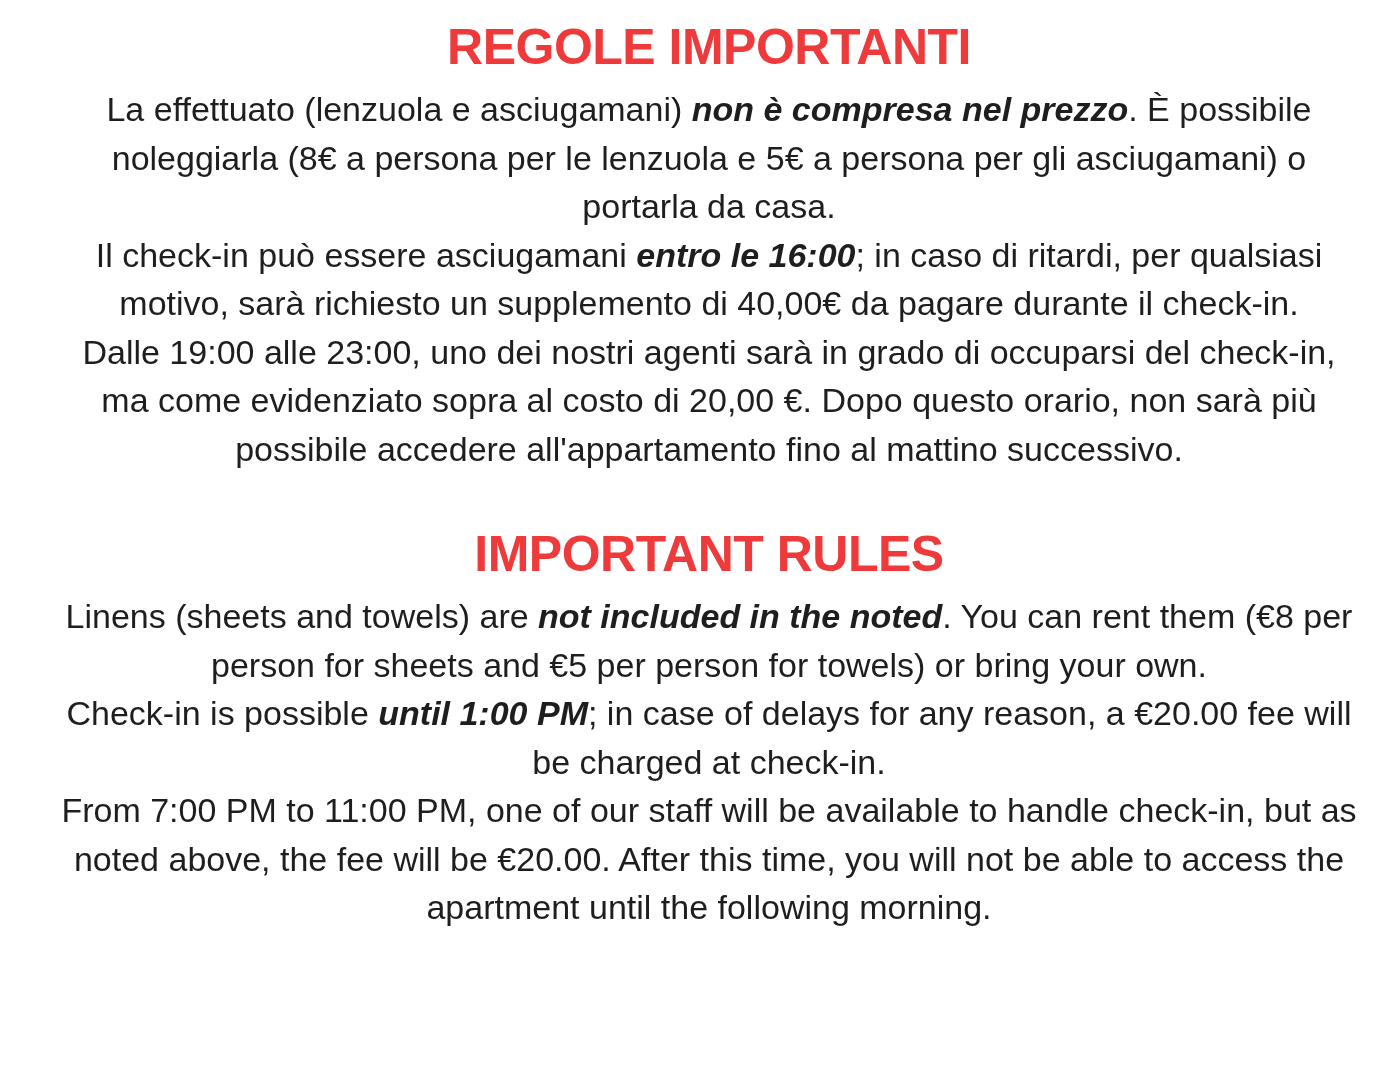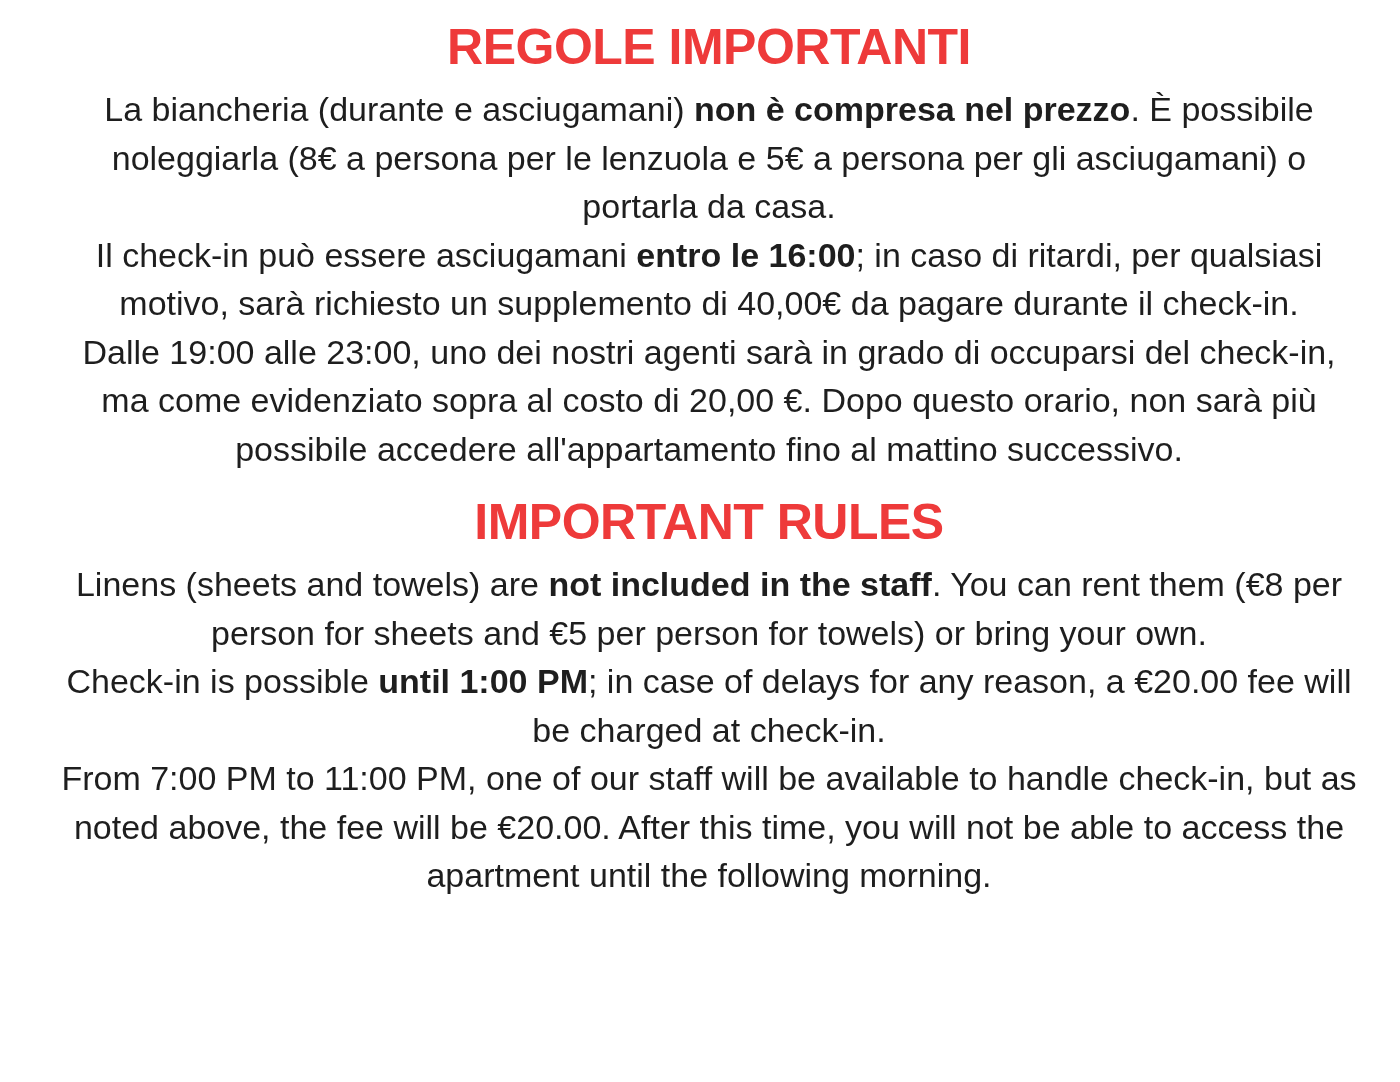--- a/index.html
+++ b/index.html
@@ -20,51 +20,52 @@
   }
   .heading {
     font-size: 50px;
     font-weight: 800;
     letter-spacing: -0.5px;
     color: #ee3a3a;
     line-height: 1.1;
     margin: 0 0 10px 0;
   }
   .section-english .heading {
-    margin-top: 22px;
+    margin-top: 54px;
   }
   .para {
     font-size: 34px;
     font-weight: 400;
     line-height: 48.5px;
     margin: 0;
     color: #1e1e1e;
   }
   .para .b {
     font-weight: 700;
+    font-style: italic;
   }
 </style>
 </head>
 <body>
 
 <div class="page">
 
   <section class="section-italian">
     <h1 class="heading">REGOLE IMPORTANTI</h1>
 
-    <p class="para"><span>La biancheria (durante e asciugamani) </span><span class="b">non è compresa nel prezzo</span><span>. È possibile noleggiarla (8€ a persona per le lenzuola e 5€ a persona per gli asciugamani) o portarla da casa.</span></p>
+    <p class="para"><span>La effettuato (lenzuola e asciugamani) </span><span class="b">non è compresa nel prezzo</span><span>. È possibile noleggiarla (8€ a persona per le lenzuola e 5€ a persona per gli asciugamani) o portarla da casa.</span></p>
 
     <p class="para"><span>Il check-in può essere asciugamani </span><span class="b">entro le 16:00</span><span>; in caso di ritardi, per qualsiasi motivo, sarà richiesto un supplemento di 40,00€ da pagare durante il check-in.</span></p>
 
     <p class="para"><span>Dalle 19:00 alle 23:00, uno dei nostri agenti sarà in grado di occuparsi del check-in, ma come evidenziato sopra al costo di 20,00 €. Dopo questo orario, non sarà più possibile accedere all'appartamento fino al mattino successivo.</span></p>
   </section>
 
   <section class="section-english">
     <h1 class="heading">IMPORTANT RULES</h1>
 
-    <p class="para"><span>Linens (sheets and towels) are </span><span class="b">not included in the staff</span><span>. You can rent them (€8 per person for sheets and €5 per person for towels) or bring your own.</span></p>
+    <p class="para"><span>Linens (sheets and towels) are </span><span class="b">not included in the noted</span><span>. You can rent them (€8 per person for sheets and €5 per person for towels) or bring your own.</span></p>
 
     <p class="para"><span>Check-in is possible </span><span class="b">until 1:00 PM</span><span>; in case of delays for any reason, a €20.00 fee will be charged at check-in.</span></p>
 
     <p class="para"><span>From 7:00 PM to 11:00 PM, one of our staff will be available to handle check-in, but as noted above, the fee will be €20.00. After this time, you will not be able to access the apartment until the following morning.</span></p>
   </section>
 
 </div>
 
 </body></html>

